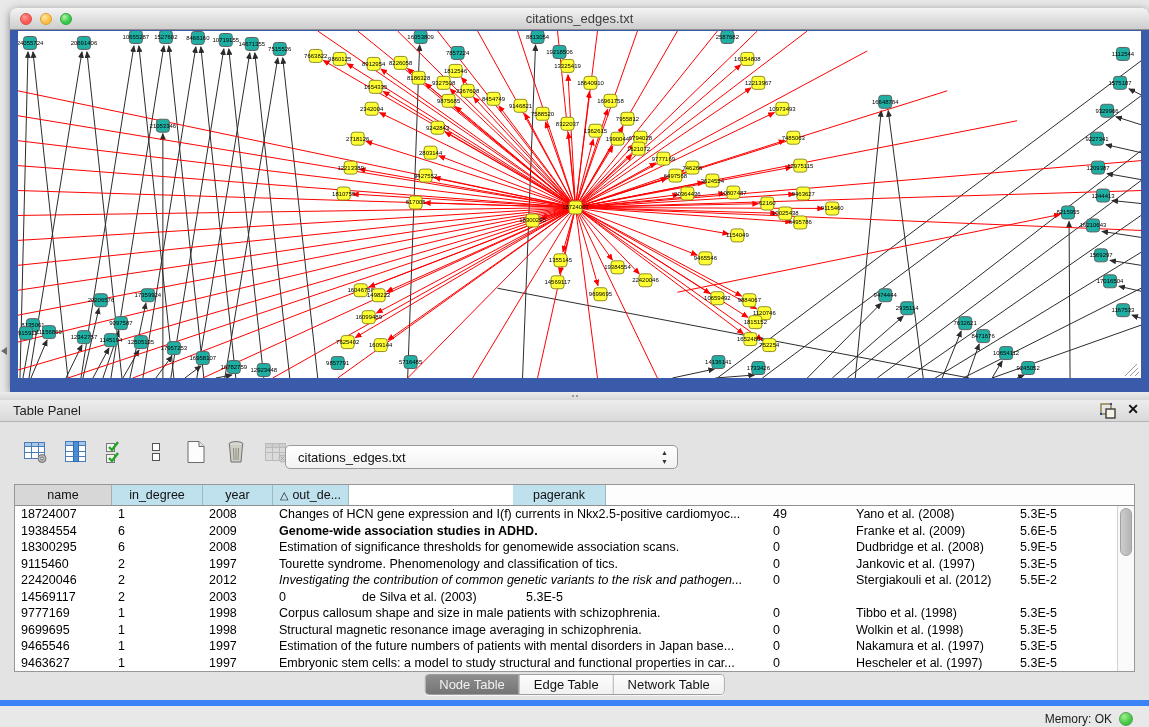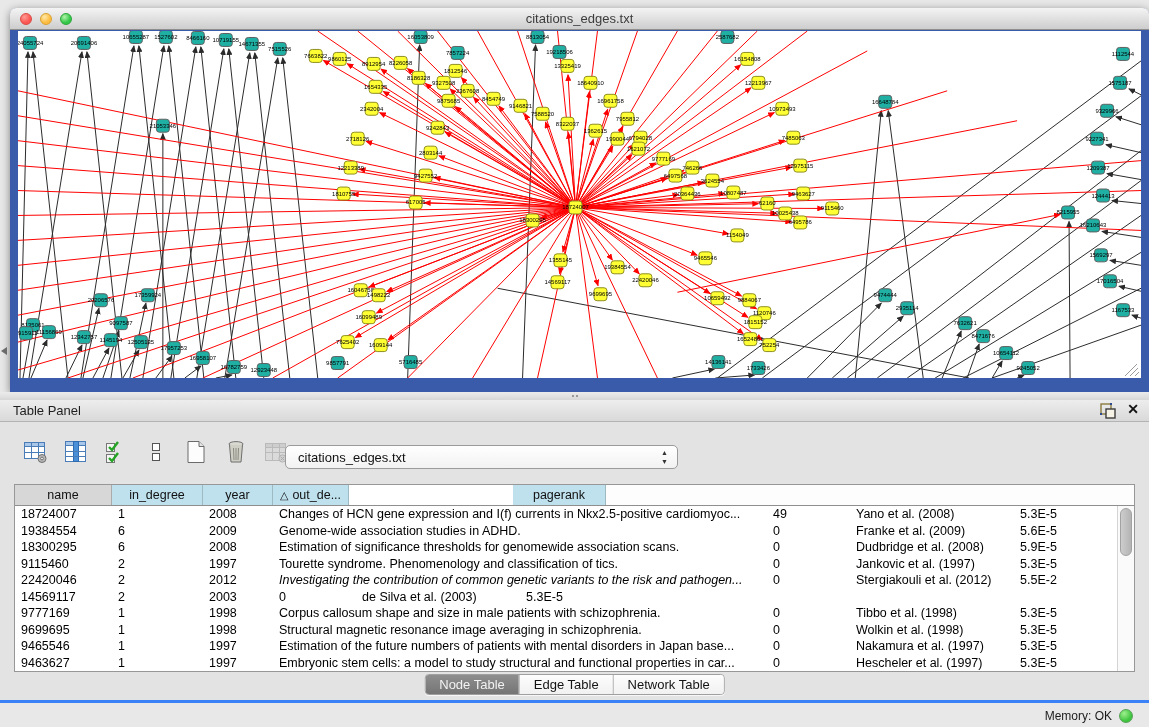--- a/index.html
+++ b/index.html
@@ -76,21 +76,21 @@
   
   #tp-tabs{position:absolute;left:50%;transform:translateX(-50%);top:252px;height:21px;
     display:flex;border:1px solid #9f9f9f;border-radius:4px;overflow:hidden;background:#fdfdfd;
     box-shadow:0 1px 0 rgba(255,255,255,.7);}
   .seg{padding:0 14px;line-height:20px;font-size:13px;color:#141414;background:linear-gradient(#fdfdfd,#f1f1f1);}
   .seg + .seg{border-left:1px solid #b0b0b0;}
   .seg.sel{background:linear-gradient(#8e8e8e,#757575);color:#f2f2f2;border-left:none;}
 
   
   #status-bar{position:absolute;left:0;bottom:0;width:1149px;height:27px;
-    background:#e8e8e8;border-top:3px solid #3b82f6;}
+    background:#e8e8e8;border-top:6px solid #3b82f6;}
   #memory{position:absolute;right:16px;top:6px;display:flex;align-items:center;gap:7px;
     font-size:12px;color:#1c1c1c;}
   #memory .dot{width:14px;height:14px;border-radius:50%;
     background:radial-gradient(circle at 35% 30%,#9ef08e,#3ec43e 65%);border:1px solid #56a056;}
 </style>
 </head>
 <body>
 
 <div id="net-window">
   <div id="net-titlebar">
@@ -643,21 +643,21 @@
             <div class="td c2" style="width: 70px; flex: 0 0 70px;">2008</div>
             <div class="td c3" style="width: 494px; flex: 0 0 494px;">Changes of HCN gene expression and I(f) currents in Nkx2.5-positive cardiomyoc...</div>
             <div class="td c4" style="width: 76px; flex: 0 0 76px;">49</div>
             <div class="td c5" style="width: 164px; flex: 0 0 164px;">Yano et al. (2008)</div>
             <div class="td c6" style="width: 93px; flex: 0 0 93px;">5.3E-5</div>
           </div>
           <div class="tr">
             <div class="td c0" style="width: 97px; flex: 0 0 97px;">19384554</div>
             <div class="td c1" style="width: 91px; flex: 0 0 91px;">6</div>
             <div class="td c2" style="width: 70px; flex: 0 0 70px;">2009</div>
-            <div class="td c3" style="width: 494px; flex: 0 0 494px;">Genome-wide association studies in ADHD.</div>
+            <div class="td c3" style="width: 494px; flex: 0 0 494px; font-weight: bold;">Genome-wide association studies in ADHD.</div>
             <div class="td c4" style="width: 76px; flex: 0 0 76px;">0</div>
             <div class="td c5" style="width: 164px; flex: 0 0 164px;">Franke et al. (2009)</div>
             <div class="td c6" style="width: 93px; flex: 0 0 93px;">5.6E-5</div>
           </div>
           <div class="tr">
             <div class="td c0" style="width: 97px; flex: 0 0 97px;">18300295</div>
             <div class="td c1" style="width: 91px; flex: 0 0 91px;">6</div>
             <div class="td c2" style="width: 70px; flex: 0 0 70px;">2008</div>
             <div class="td c3" style="width: 494px; flex: 0 0 494px;">Estimation of significance thresholds for genomewide association scans.</div>
             <div class="td c4" style="width: 76px; flex: 0 0 76px;">0</div>

